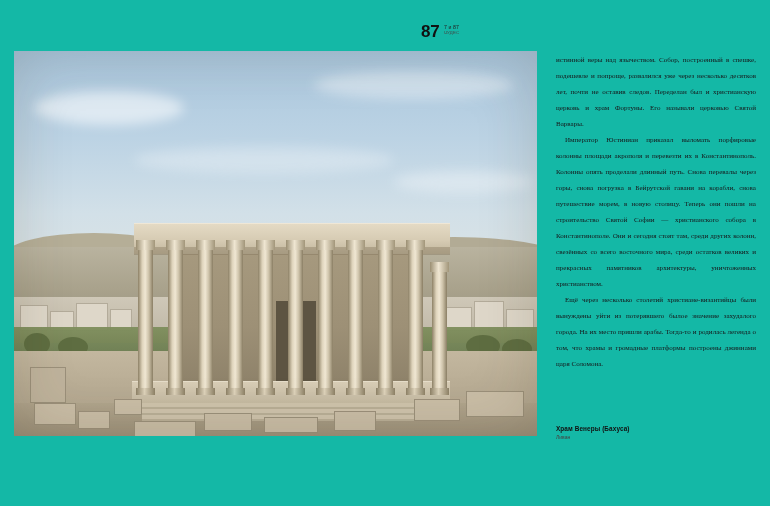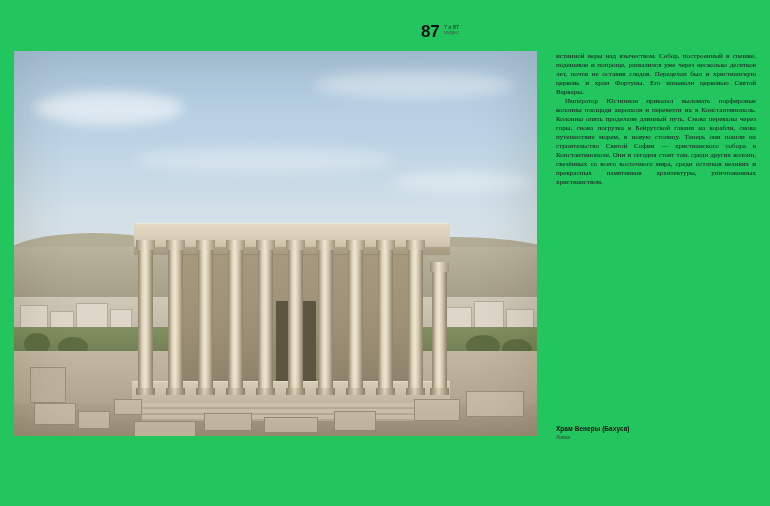--- a/index.html
+++ b/index.html
@@ -10,21 +10,21 @@
   body {
     width: 770px;
     height: 506px;
     overflow: hidden;
     font-family: "Liberation Serif", serif;
   }
   .page {
     position: relative;
     width: 770px;
     height: 506px;
-    background: #22c55e;
+    background: #14b8a6;
   }
   
   .header {
     position: absolute;
     top: 22px;
     left: 0;
     width: 770px;
     height: 22px;
   }
   .page-number {
@@ -231,21 +231,21 @@
   .text-col {
     position: absolute;
     left: 556px;
     top: 52px;
     width: 200px;
   }
   .text-col p {
     margin: 0;
     font-family: "Liberation Serif", serif;
     font-size: 7.05px;
-    line-height: 9px;
+    line-height: 16px;
     color: #17171a;
     text-align: justify;
     text-justify: inter-word;
     hyphens: manual;
   }
   .text-col p + p {
     text-indent: 9px;
   }
   .text-col p.indent {
     text-indent: 9px;
@@ -361,20 +361,21 @@
       <div class="stone" style="left:452px; top:340px; width:56px; height:24px;"></div>
       <div class="stone" style="left:120px; top:370px; width:60px; height:14px;"></div>
 
       <div class="photo-vign"></div>
     </div>
   </div>
 
   <div class="text-col">
     <p>истинной веры над язычеством. Собор, построенный в спешке, подешевле и попроще, развалился уже через несколько десятков лет, почти не оставив следов. Переделан был и христианскую церковь и храм Фортуны. Его называли церковью Святой Варвары.</p>
     <p class="indent">Император Юстиниан приказал выломать порфировые колонны площади акрополя и перевезти их в Константинополь. Колонны опять проделали длинный путь. Снова перевалы через горы, снова погрузка в Бейрутской гавани на корабли, снова путешествие морем, в новую столицу. Теперь они пошли на строительство Святой Софии — христианского собора в Константинополе. Они и сегодня стоят там, среди других колонн, свезённых со всего восточного мира, среди остатков великих и прекрасных памятников архитектуры, уничтоженных христианством.</p>
+    <p class="indent">Ещё через несколько столетий христиане-византийцы были вынуждены уйти из потерявшего былое значение захудалого города. На их место пришли арабы. Тогда-то и родилась легенда о том, что храмы и громадные платформы построены джиннами царя Соломона.</p>
   </div>
 
   <div class="caption">
     <div class="caption-title">Храм Венеры (Бахуса)</div>
     <div class="caption-sub">Ливан</div>
   </div>
 
 </div>
 
 </body></html>

